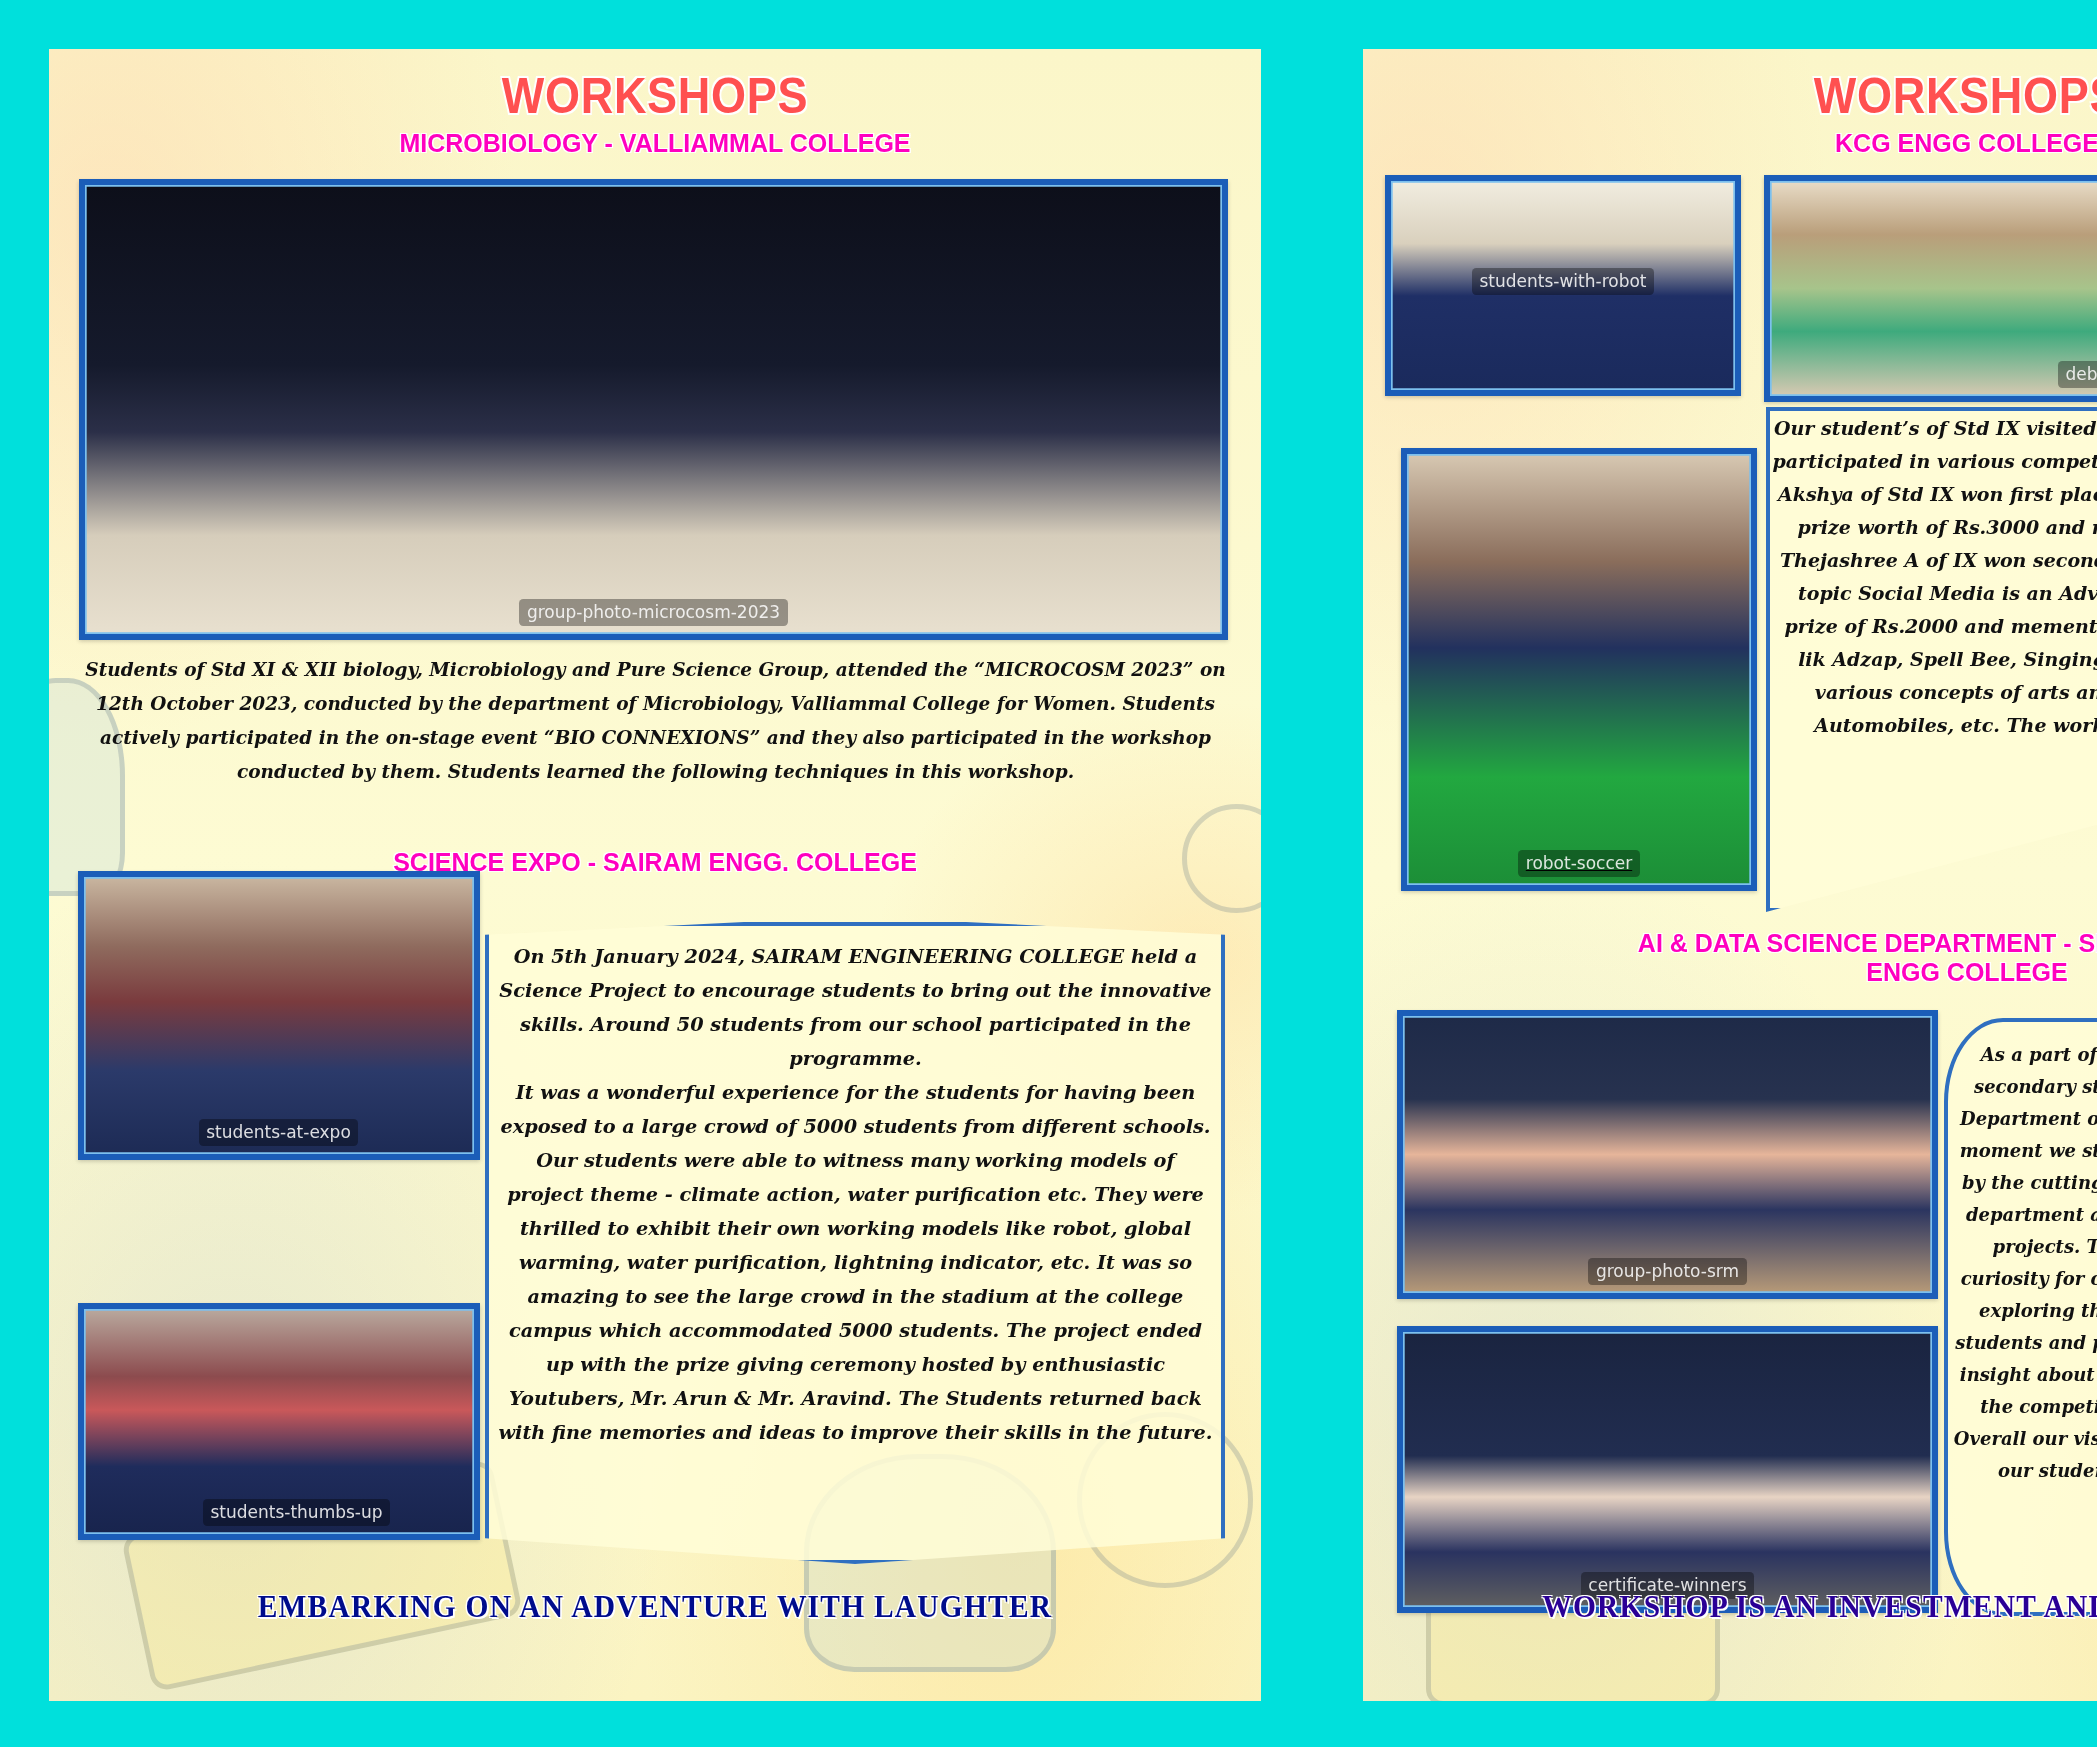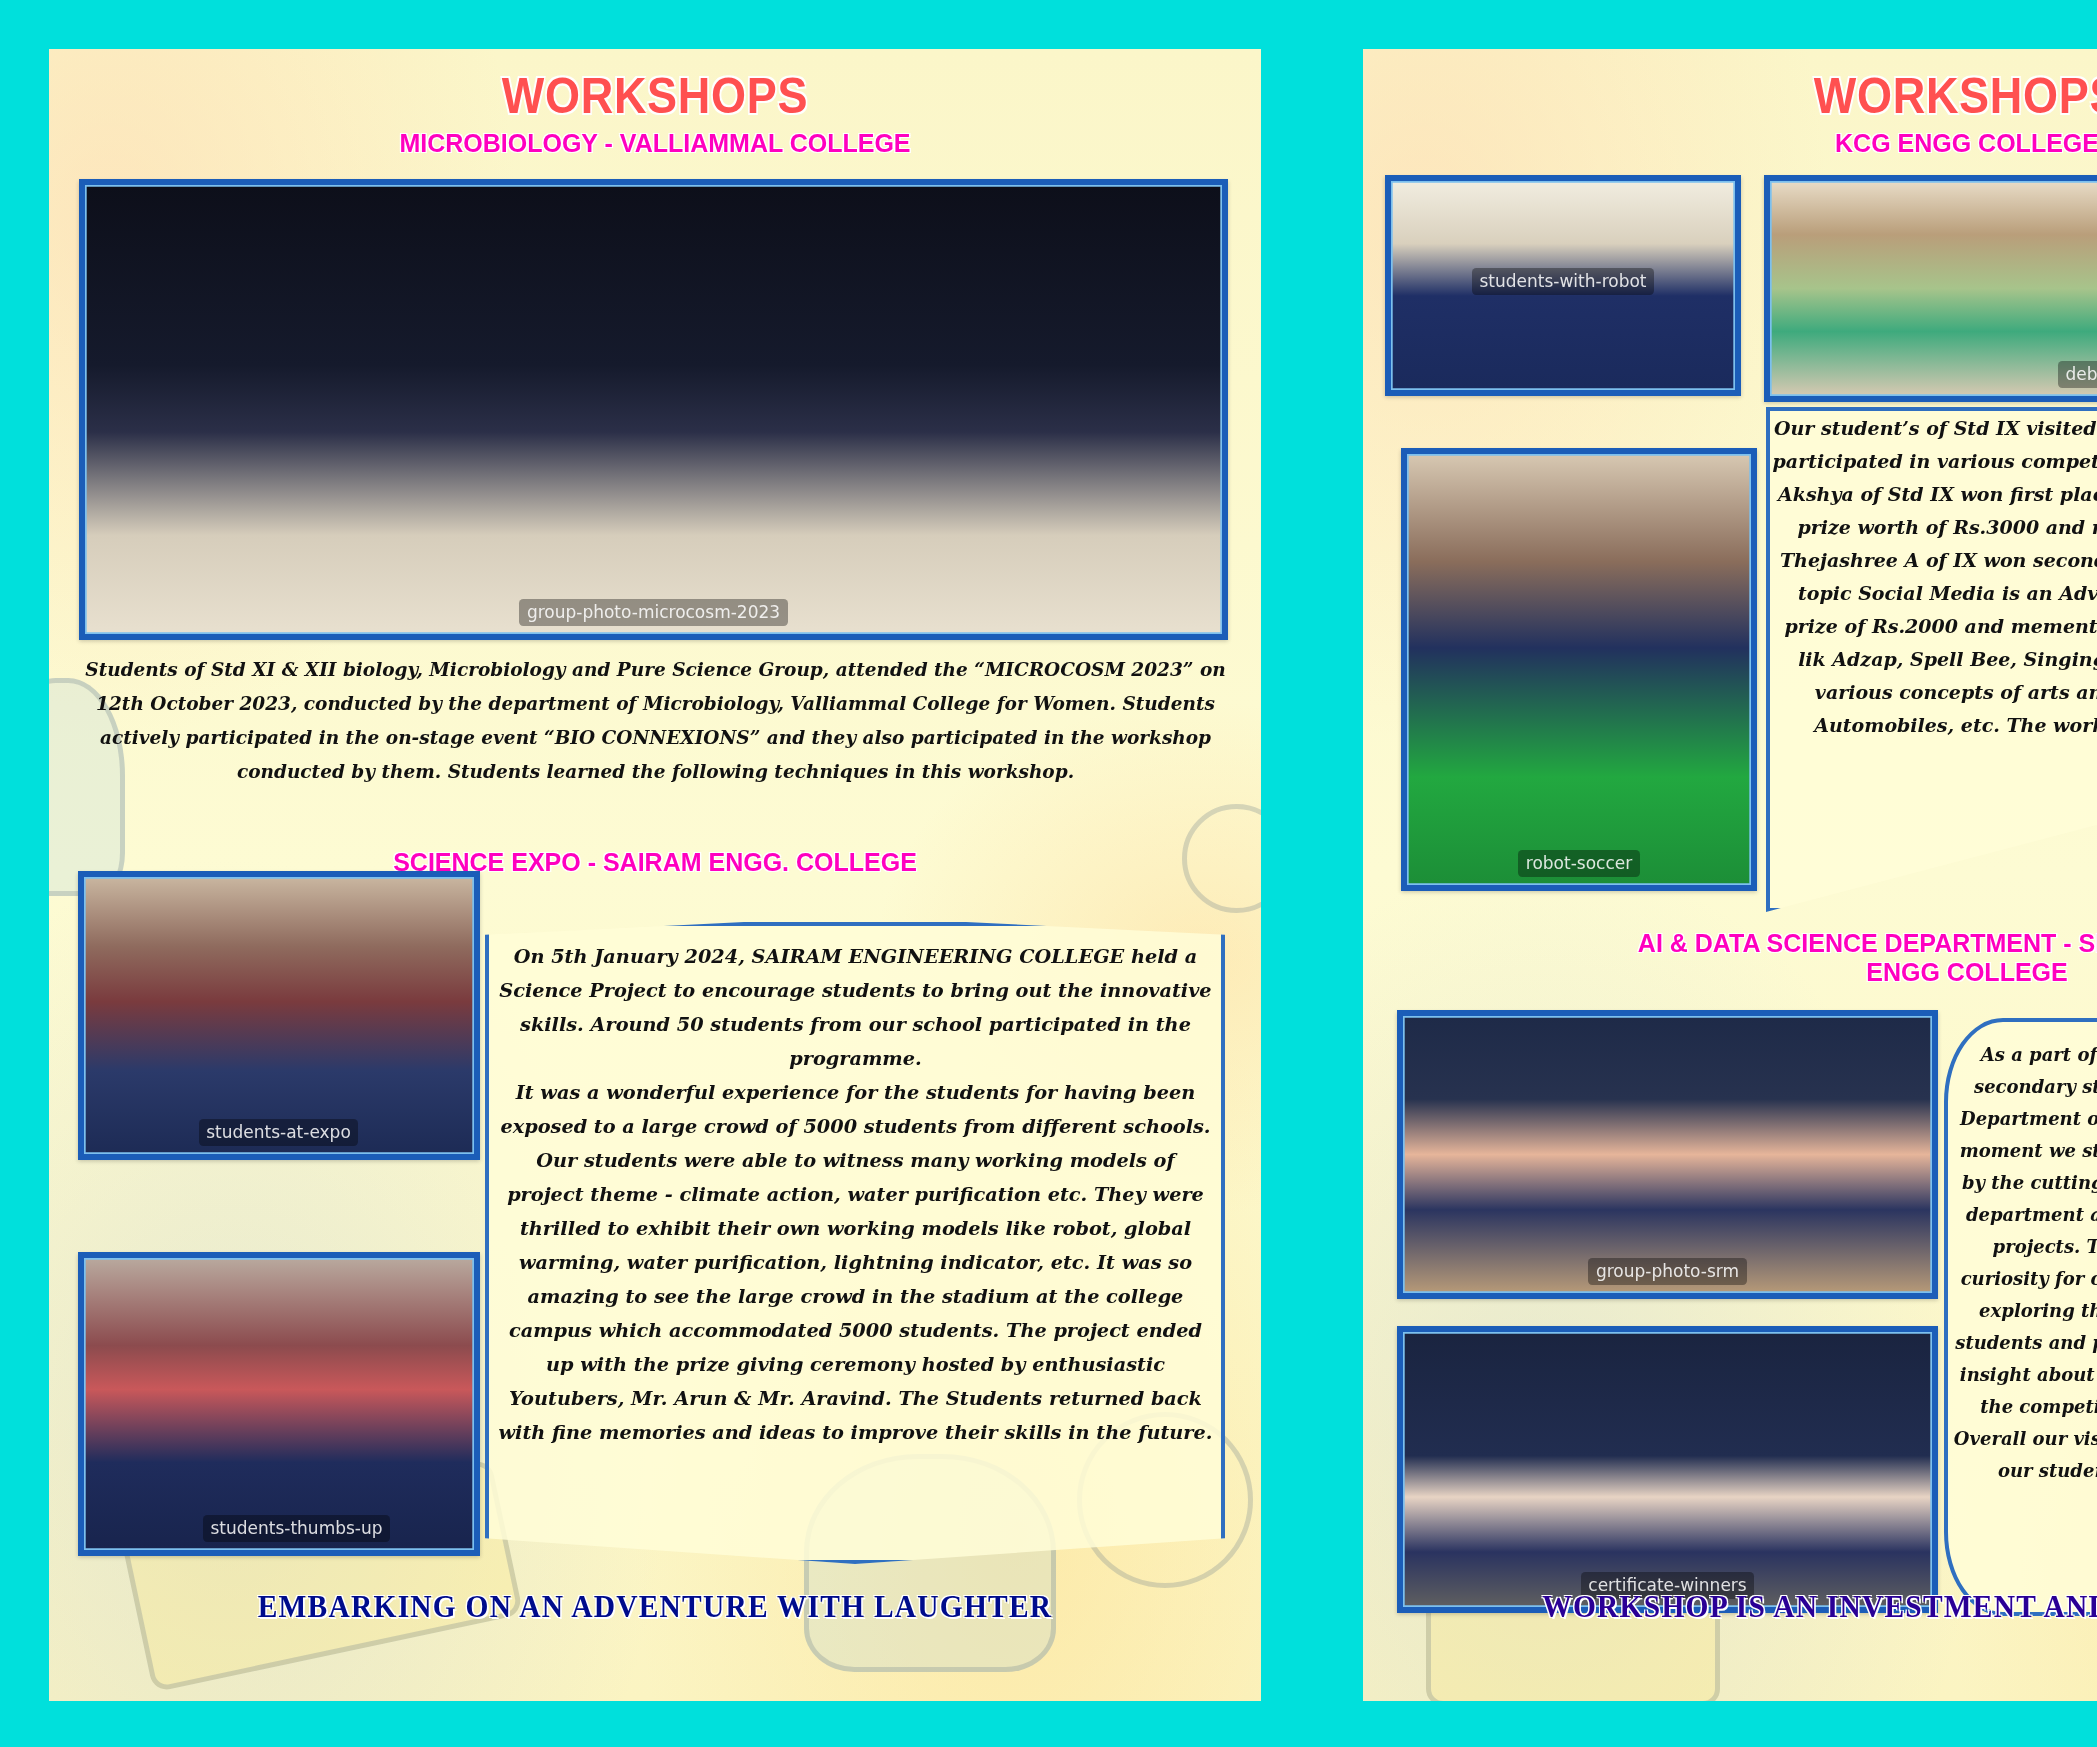--- a/index.html
+++ b/index.html
@@ -86,21 +86,21 @@
       linear-gradient(180deg, #0d0f1a 0%, #151a2c 40%, #2b2f48 55%, #d6cdbb 78%, #e8e0cf 100%); }
   .ph-crowd { background:
       linear-gradient(180deg, #c9b6a0 0%, #8f6b5e 25%, #7a3b3e 45%, #2b3a6a 70%, #1d2b55 100%); }
   .ph-boys { background:
       linear-gradient(180deg, #b9a99e 0%, #8c4b4e 30%, #c9585a 45%, #1f2c5c 70%, #18244d 100%); }
   .ph-robot { background:
       linear-gradient(180deg, #f1ede0 0%, #d9d0bd 30%, #1f2f66 55%, #1a2a5c 100%); }
   .ph-class { background:
       linear-gradient(180deg, #e8dcc7 0%, #b99e7a 25%, #a7c48b 50%, #3eaa7d 70%, #d7c9b2 100%); }
   .ph-soccer { background:
-      linear-gradient(180deg, #d7c8b2 0%, #8a6d5b 25%, #22315e 45%, #22a840 75%, #1c8e37 100%); }
+      linear-gradient(180deg, #d7c8b2 0%, #8a6d5b 25%, #22315e 45%, #22a840 75%, #1c8e37 100%); text-decoration: underline; }
   .ph-group { background:
       linear-gradient(180deg, #1e2a48 0%, #27324f 30%, #e6b59a 50%, #2b3560 70%, #b79a78 100%); align-items: flex-end; }
   .ph-award { background:
       linear-gradient(180deg, #1a2440 0%, #212d50 45%, #e8d4c4 60%, #2a3360 80%, #5f5f60 100%); }
 
   .body-text {
     position: absolute;
     text-align: center;
     font-family: "DejaVu Serif", serif;
     font-style: italic;
@@ -149,21 +149,21 @@
     <span class="ph-caption">group-photo-microcosm-2023</span>
   </div>
 
   <div class="body-text" style="left:34px; top:604px; width:1145px; font-size:18.5px; line-height:34px;">Students of Std XI &amp; XII  biology, Microbiology and Pure Science Group, attended the “MICROCOSM 2023” on 12th October 2023, conducted by the department of Microbiology, Valliammal College for Women. Students actively participated in the on-stage event “BIO CONNEXIONS” and they also participated in the workshop conducted by them. Students learned the following techniques in this workshop.</div>
 
   <div class="subtitle" style="top:799px;">SCIENCE EXPO - SAIRAM ENGG. COLLEGE</div>
 
   <div class="photo ph-crowd" style="left:28.5px; top:822px; width:402px; height:289px;">
     <span class="ph-caption">students-at-expo</span>
   </div>
-  <div class="photo ph-boys" style="left:28.5px; top:1203px; width:402px; height:304px;padding-left:36px;">
+  <div class="photo ph-boys" style="left:28.5px; top:1254px; width:402px; height:237px;padding-left:36px;">
     <span class="ph-caption">students-thumbs-up</span>
   </div>
 
   <div class="frame frame-expo" style="left:436px; top:873px; width:740px; height:642px;"></div>
   <div class="body-text" style="left:447px; top:891px; width:719px;text-align:center;">
     <div>On 5th January 2024, SAIRAM ENGINEERING COLLEGE held a Science Project to encourage students to bring out the innovative skills. Around 50 students from our school participated in the programme.</div>
     <div>It was a wonderful experience for the students for having been exposed to a large crowd of 5000 students from different schools. Our students were able to witness many working models of project theme - climate action, water purification etc. They were thrilled to exhibit their own working models like robot, global warming, water purification, lightning indicator, etc. It was so amazing to see the large crowd in the stadium at the college campus which accommodated 5000 students. The project ended up with the prize giving ceremony hosted by enthusiastic Youtubers, Mr. Arun &amp; Mr. Aravind. The Students returned back with fine memories and ideas to improve their skills in the future.</div>
   </div>
 
   <div class="tagline" style="top:1540px; color:#000c8c;">EMBARKING ON AN ADVENTURE WITH LAUGHTER</div>

